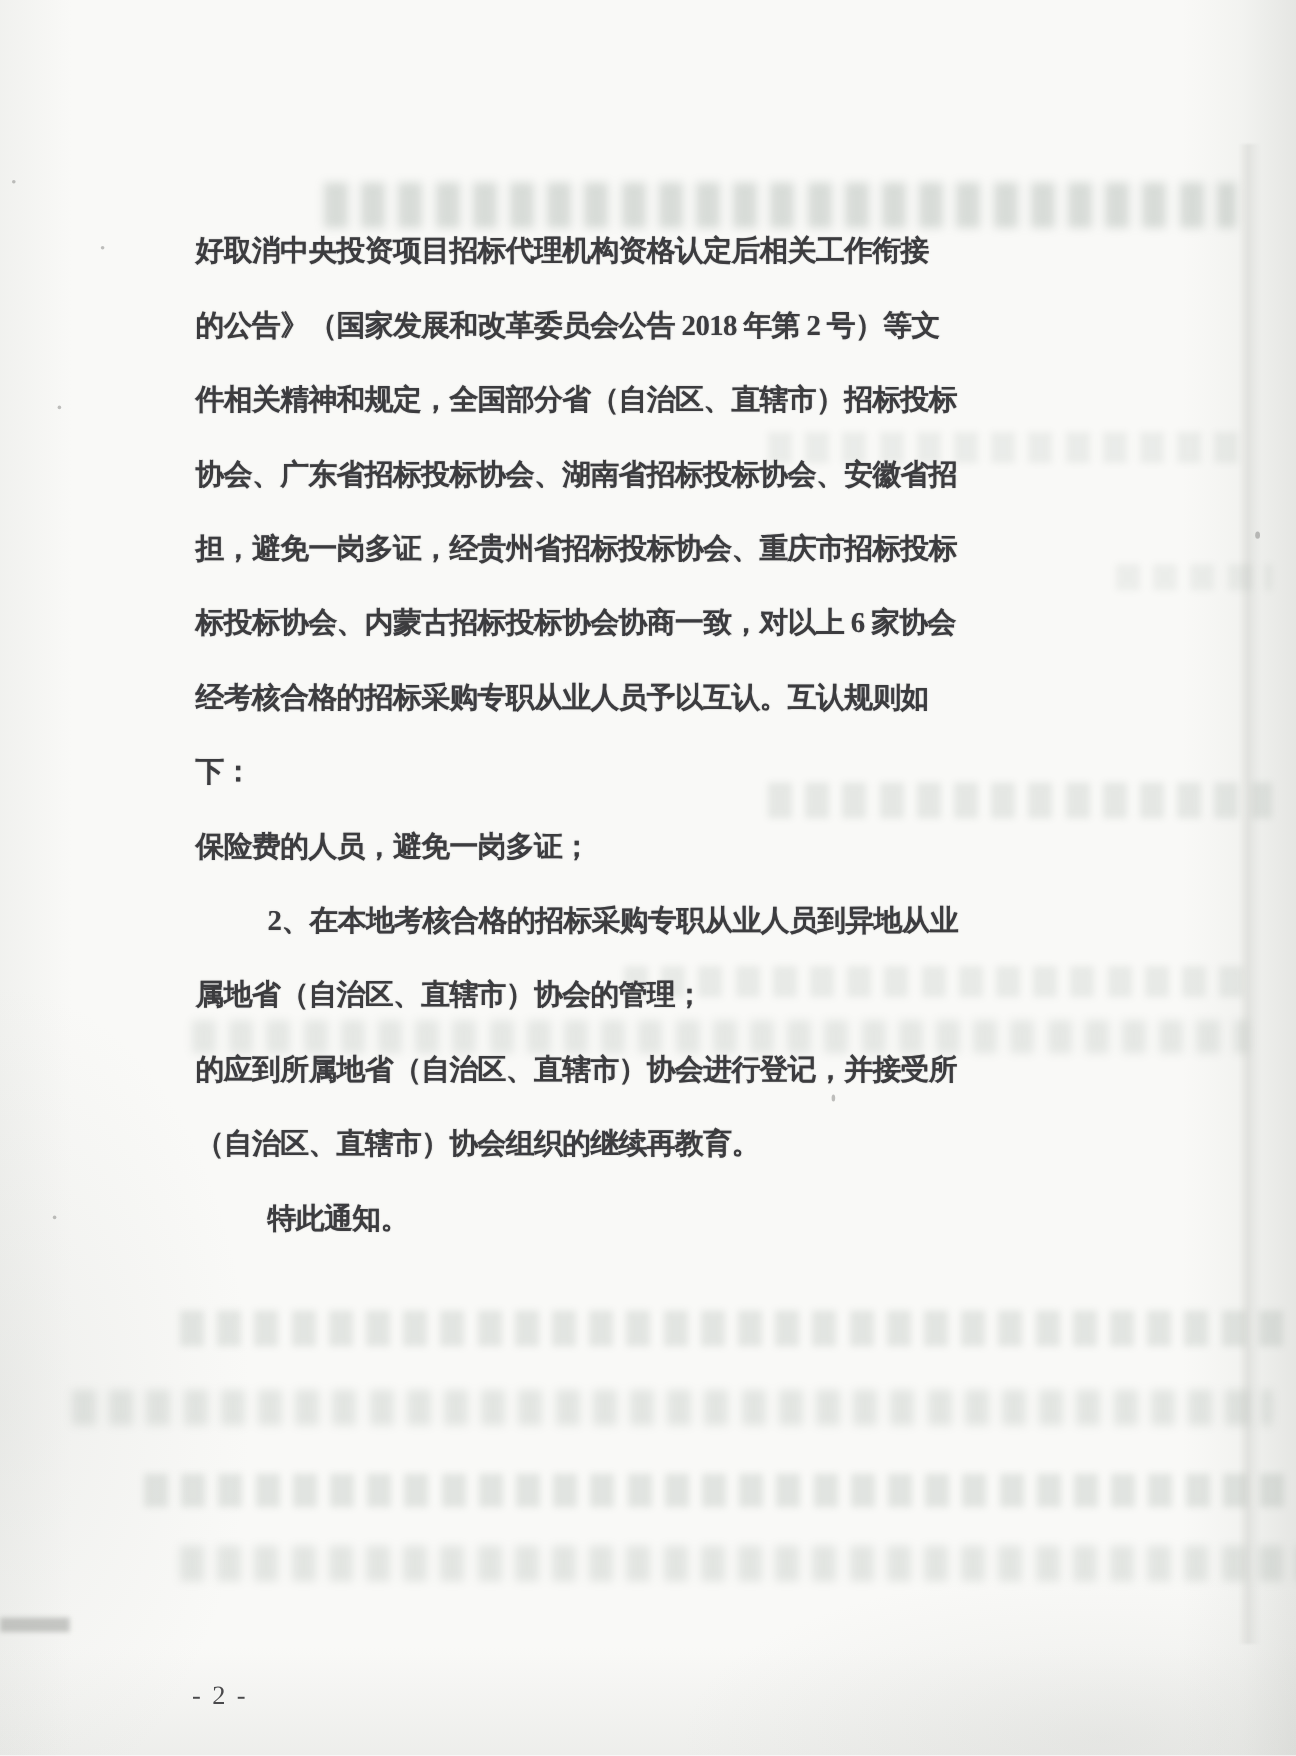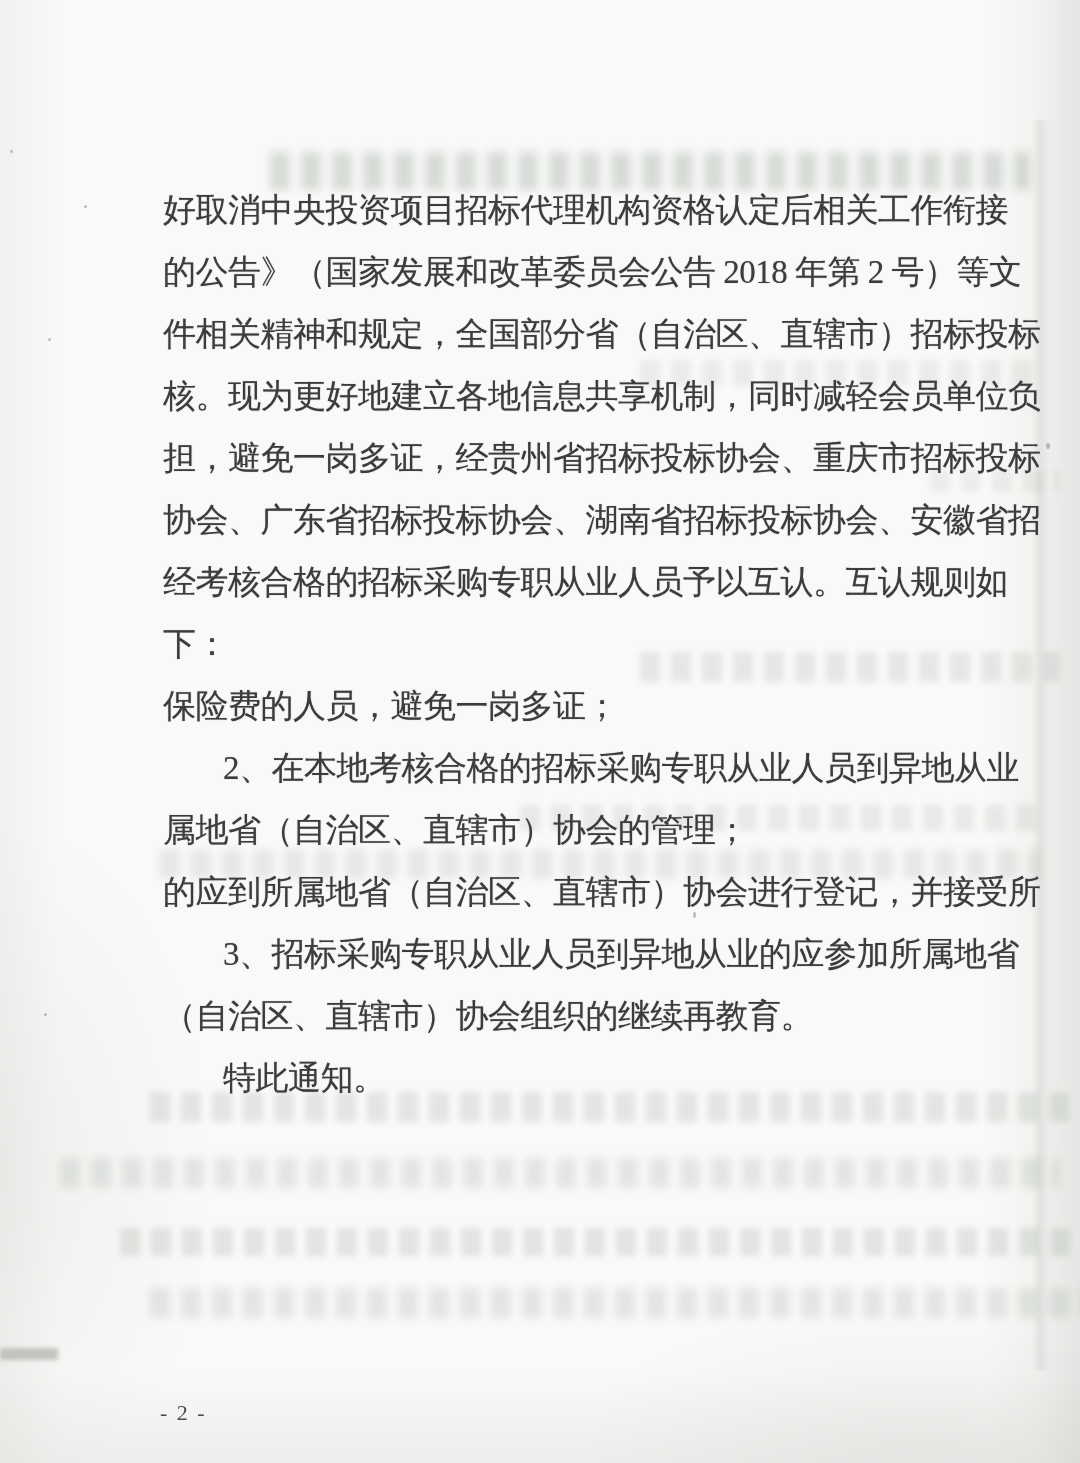--- a/index.html
+++ b/index.html
@@ -39,24 +39,25 @@
   .streak {
     position: absolute; background: rgba(150,152,148,0.5); filter: blur(2px);
   }
   .doc {
     position: absolute;
     left: 163px; top: 179px;
     width: 800px;
   }
   .line {
     height: 62px; line-height: 62px;
-    font-size: 33px; letter-spacing: -0.5px;
+    font-size: 24px; letter-spacing: -0.5px;
     color: #3c3c3f;
     white-space: nowrap;
     text-shadow: 0 0 1px rgba(70,70,72,0.55);
+    font-weight: bold;
   }
   .line.indent { padding-left: 60px; }
   .footer {
     position: absolute; left: 160px; top: 1400px;
     font-size: 22px; letter-spacing: 2px;
     color: #4a4a4c;
   }
 </style>
 </head>
 <body>
@@ -81,28 +82,27 @@
   <div class="speck" style="left:84px; top:205px; width:3px; height:3px;"></div>
   <div class="speck" style="left:48px; top:338px; width:3px; height:3px;"></div>
   <div class="speck" style="left:1046px; top:443px; width:4px; height:6px;"></div>
   <div class="speck" style="left:693px; top:912px; width:3px; height:6px;"></div>
   <div class="speck" style="left:44px; top:1013px; width:3px; height:3px;"></div>
 
   <main class="doc">
     <div class="line">好取消中央投资项目招标代理机构资格认定后相关工作衔接</div>
     <div class="line">的公告》（国家发展和改革委员会公告 2018 年第 2 号）等文</div>
     <div class="line">件相关精神和规定，全国部分省（自治区、直辖市）招标投标</div>
-    <div class="line">核。现为更好地建立各地信息共享机制，同时减轻会员单位负</div>
+    <div class="line">协会、广东省招标投标协会、湖南省招标投标协会、安徽省招</div>
     <div class="line">担，避免一岗多证，经贵州省招标投标协会、重庆市招标投标</div>
-    <div class="line">协会、广东省招标投标协会、湖南省招标投标协会、安徽省招</div>
+    <div class="line">标投标协会、内蒙古招标投标协会协商一致，对以上 6 家协会</div>
     <div class="line">经考核合格的招标采购专职从业人员予以互认。互认规则如</div>
     <div class="line">下：</div>
     <div class="line">保险费的人员，避免一岗多证；</div>
     <div class="line indent">2、在本地考核合格的招标采购专职从业人员到异地从业</div>
     <div class="line">属地省（自治区、直辖市）协会的管理；</div>
     <div class="line">的应到所属地省（自治区、直辖市）协会进行登记，并接受所</div>
-    <div class="line indent">3、招标采购专职从业人员到异地从业的应参加所属地省</div>
     <div class="line">（自治区、直辖市）协会组织的继续再教育。</div>
     <div class="line indent">特此通知。</div>
   </main>
 
   <div class="footer">- 2 -</div>
 </div>
 
 </body></html>

